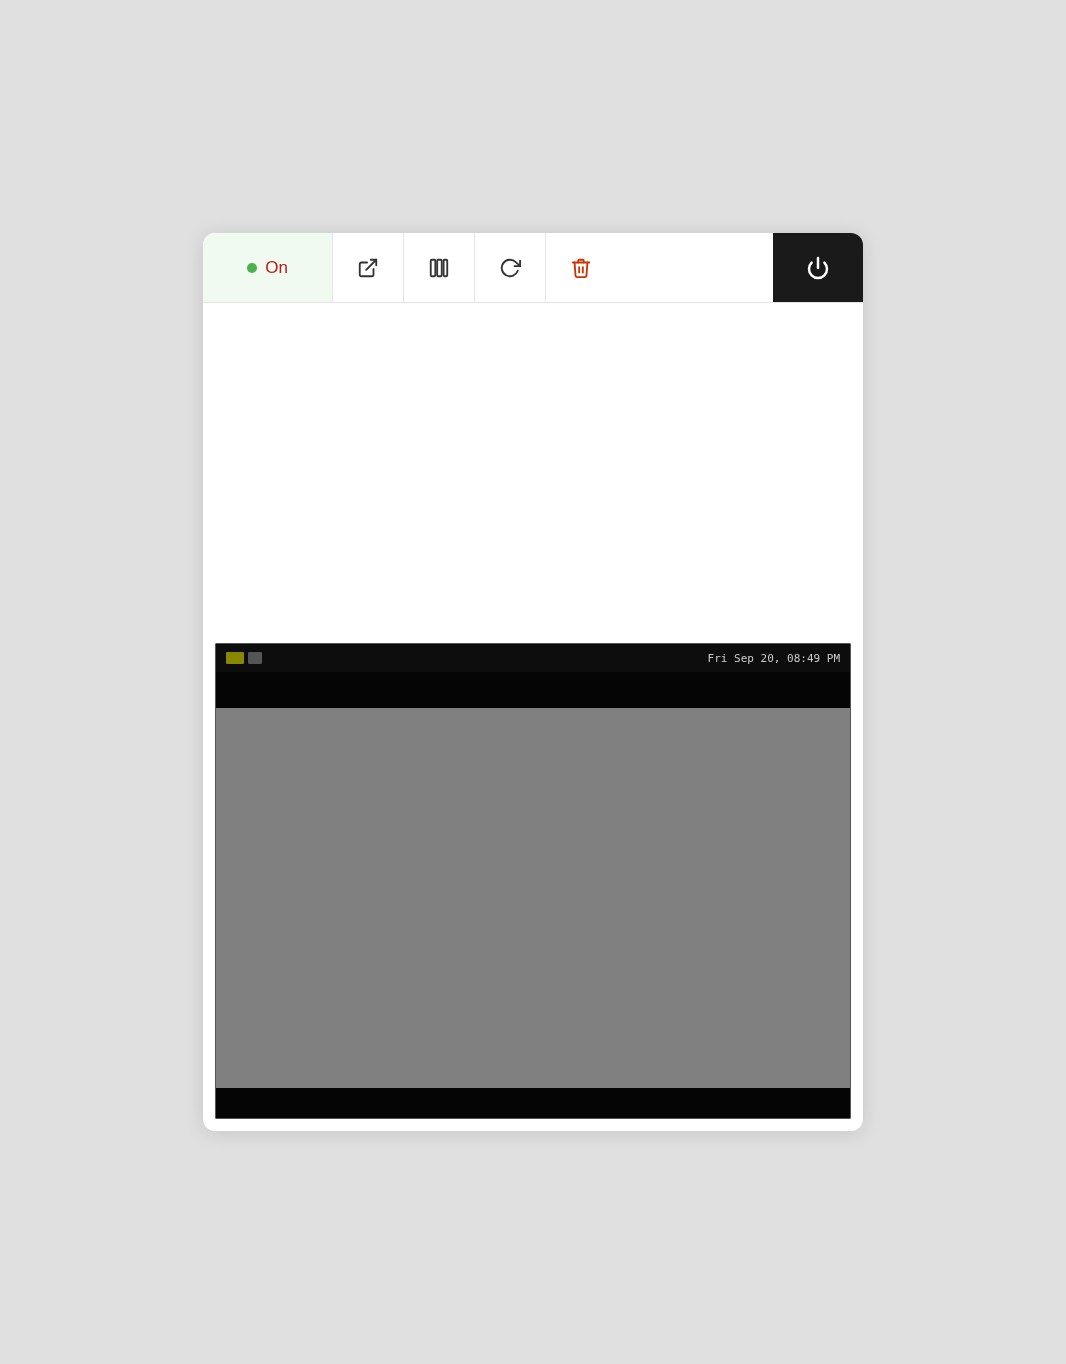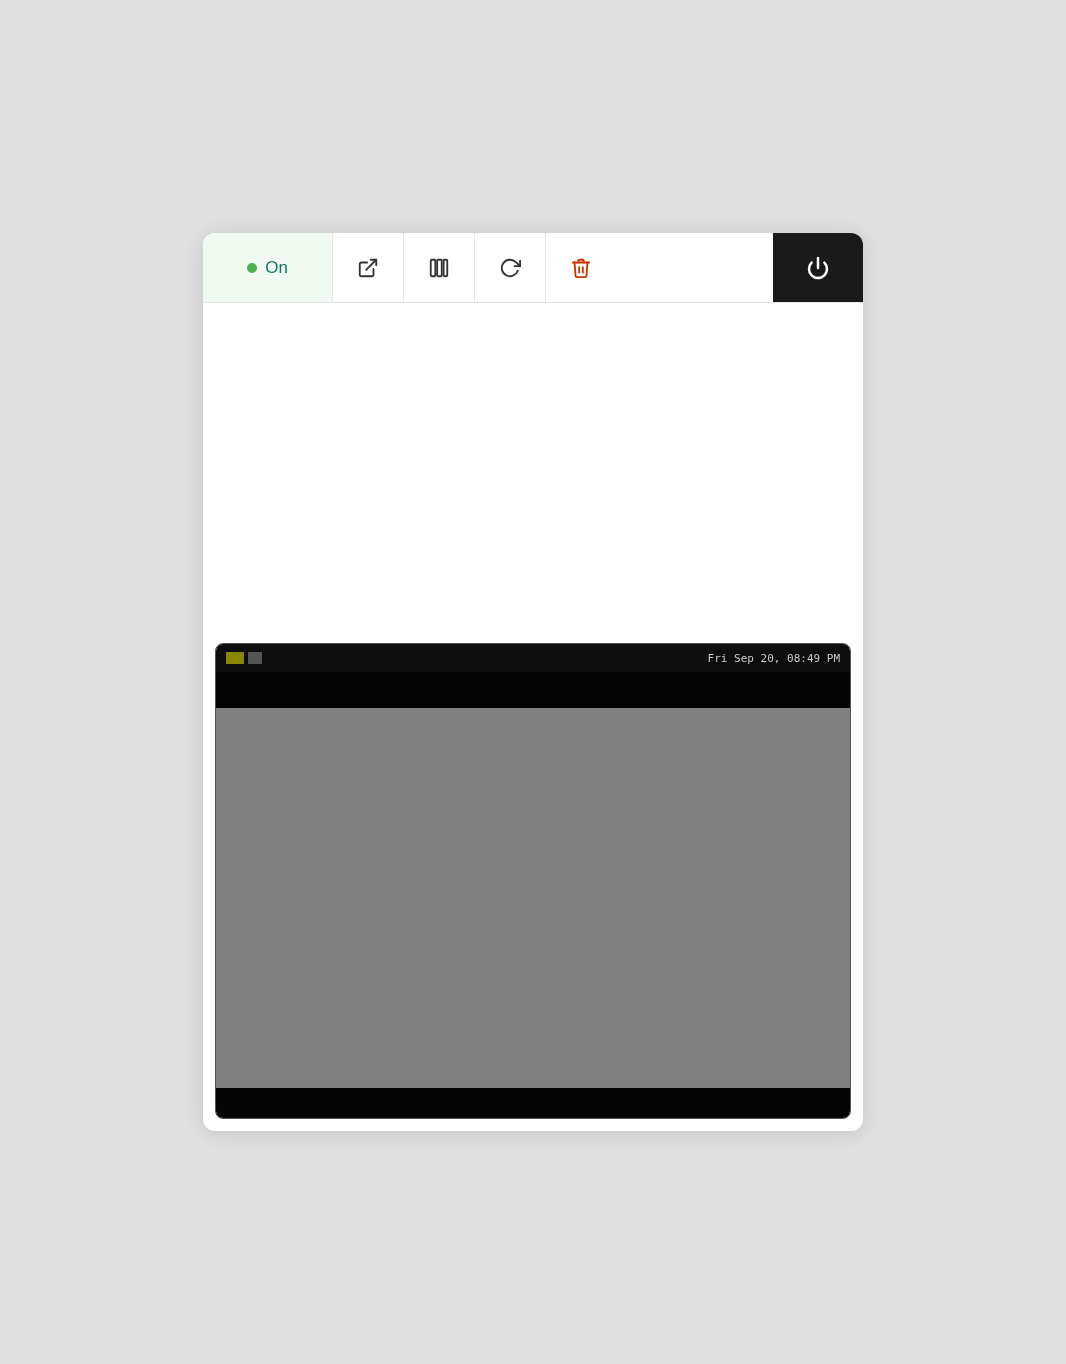--- a/index.html
+++ b/index.html
@@ -50,21 +50,21 @@
       width: 10px;
       height: 10px;
       border-radius: 50%;
       background-color: #4caf50;
       flex-shrink: 0;
     }
 
     .status-label {
       font-size: 17px;
       font-weight: 500;
-      color: #0f766e;
+      color: #b91c1c;
     }
 
     .icon-btn {
       display: flex;
       align-items: center;
       justify-content: center;
       padding: 0 24px;
       background: none;
       border: none;
       border-right: 1px solid #e5e5e5;
@@ -100,21 +100,21 @@
       background: #ffffff;
     }
 
     .empty-space {
       height: 340px;
       background: #ffffff;
     }
 
     .screen-container {
       margin: 0 12px 12px 12px;
-      border-radius: 8px;
+      border-radius: 1px;
       overflow: hidden;
       border: 1px solid #555;
     }
 
     .screen-topbar {
       background-color: #0d0d0d;
       height: 28px;
       display: flex;
       align-items: center;
       justify-content: space-between;

